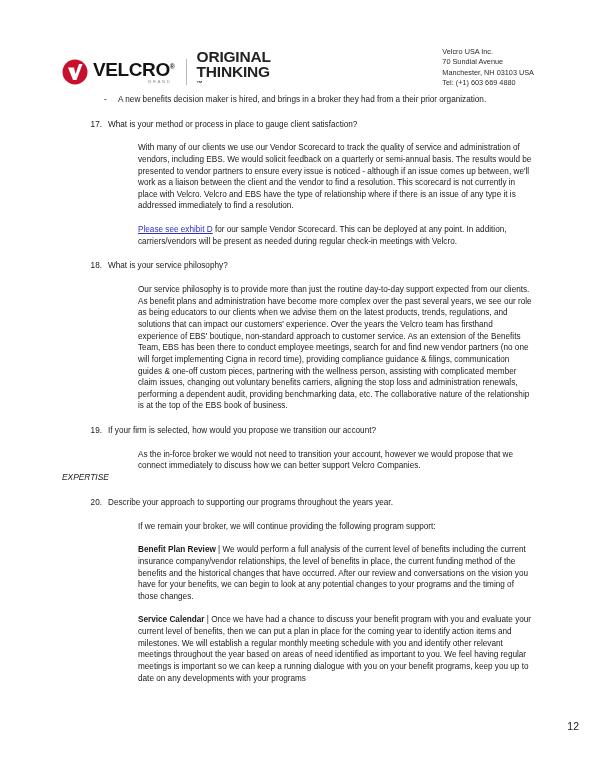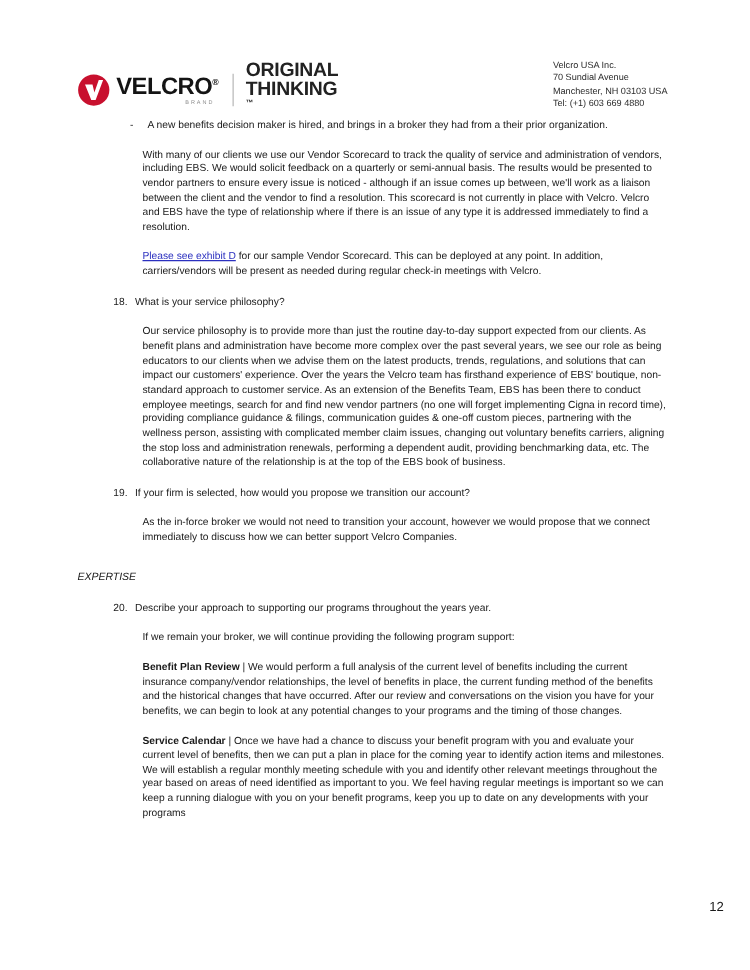--- a/index.html
+++ b/index.html
@@ -122,34 +122,33 @@
   .qnum {
     width: 18px;
     flex: 0 0 18px;
     text-align: right;
     padding-right: 6px;
     box-sizing: border-box;
   }
   .qtext { flex: 1; }
 
   .answer {
-    margin-left: 52px;
+    margin-left: 76px;
     margin-top: 12px;
     text-align: left;
   }
 
   .link {
     color: #2b30bf;
     text-decoration: underline;
   }
 
   .section-head {
     font-style: italic;
     font-weight: normal;
-    margin-top: 20px;
     margin-left: 0px;
     font-size: 8.4px;
   }
 
   strong.lead { font-weight: bold; }
 
   .page-number {
     position: absolute;
     right: 21px;
     bottom: 44px;
@@ -192,20 +191,24 @@
 
   </div>
 
   <div class="content">
 
     <div class="bullet-row">
       <div class="bullet-dash">-</div>
       <div class="bullet-text">A new benefits decision maker is hired, and brings in a broker they had from a their prior organization.</div>
     </div>
 
+    <div class="qitem">
+      <div class="qnum">17.</div>
+      <div class="qtext">What is your method or process in place to gauge client satisfaction?</div>
+    </div>
     <div class="answer">With many of our clients we use our Vendor Scorecard to track the quality of service and administration of vendors, including EBS. We would solicit feedback on a quarterly or semi-annual basis. The results would be presented to vendor partners to ensure every issue is noticed - although if an issue comes up between, we'll work as a liaison between the client and the vendor to find a resolution.  This scorecard is not currently in place with Velcro.  Velcro and EBS have the type of relationship where if there is an issue of any type it is addressed immediately to find a resolution.</div>
     <div class="answer"><a class="link" href="#">Please see exhibit D</a><span> for our sample Vendor Scorecard. This can be deployed at any point. In addition, carriers/vendors will be present as needed during regular check-in meetings with Velcro.</span></div>
 
     <div class="qitem">
       <div class="qnum">18.</div>
       <div class="qtext">What is your service philosophy?</div>
     </div>
     <div class="answer">Our service philosophy is to provide more than just the routine day-to-day support expected from our clients. As benefit plans and administration have become more complex over the past several years, we see our role as being educators to our clients when we advise them on the latest products, trends, regulations, and solutions that can impact our customers' experience.  Over the years the Velcro team has firsthand experience of EBS' boutique, non-standard approach to customer service. As an extension of the Benefits Team, EBS has been there to conduct employee meetings, search for and find new vendor partners (no one will forget implementing Cigna in record time), providing compliance guidance &amp; filings, communication guides &amp; one-off custom pieces, partnering with the wellness person, assisting with complicated member claim issues, changing out voluntary benefits carriers, aligning the stop loss and administration renewals, performing a dependent audit, providing benchmarking data, etc. The collaborative nature of the relationship is at the top of the EBS book of business.</div>
 
     <div class="qitem">

